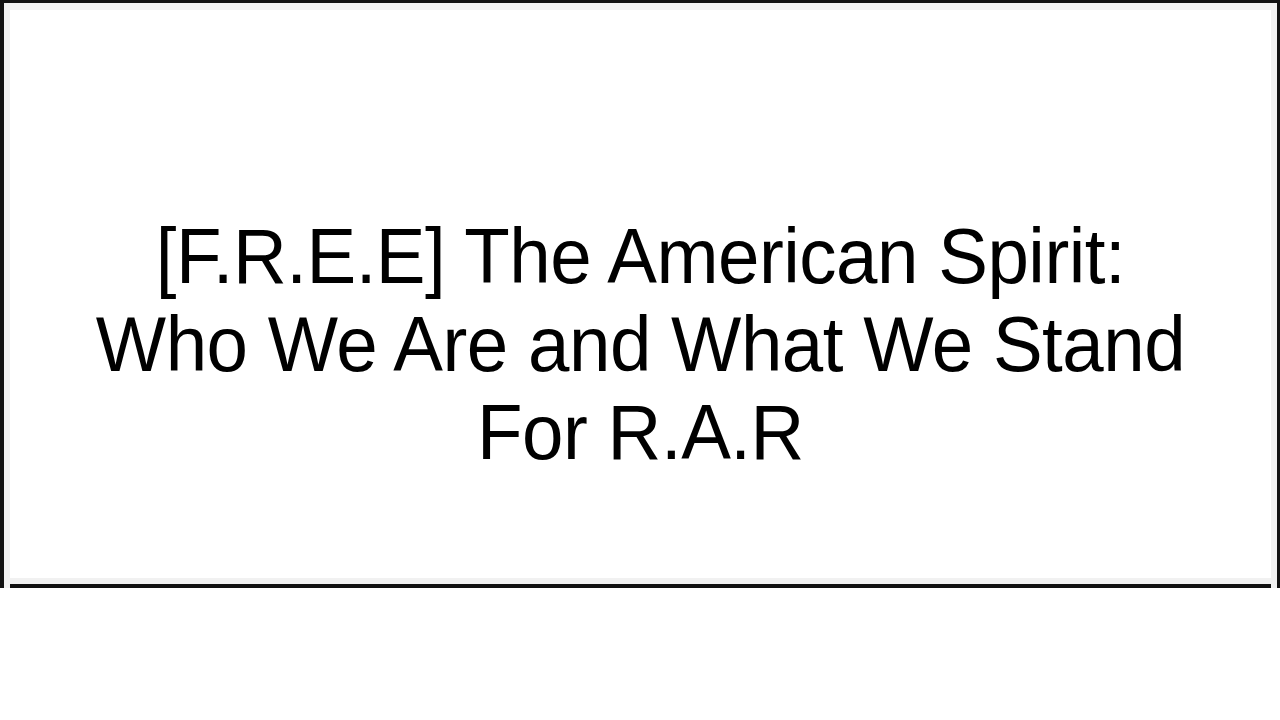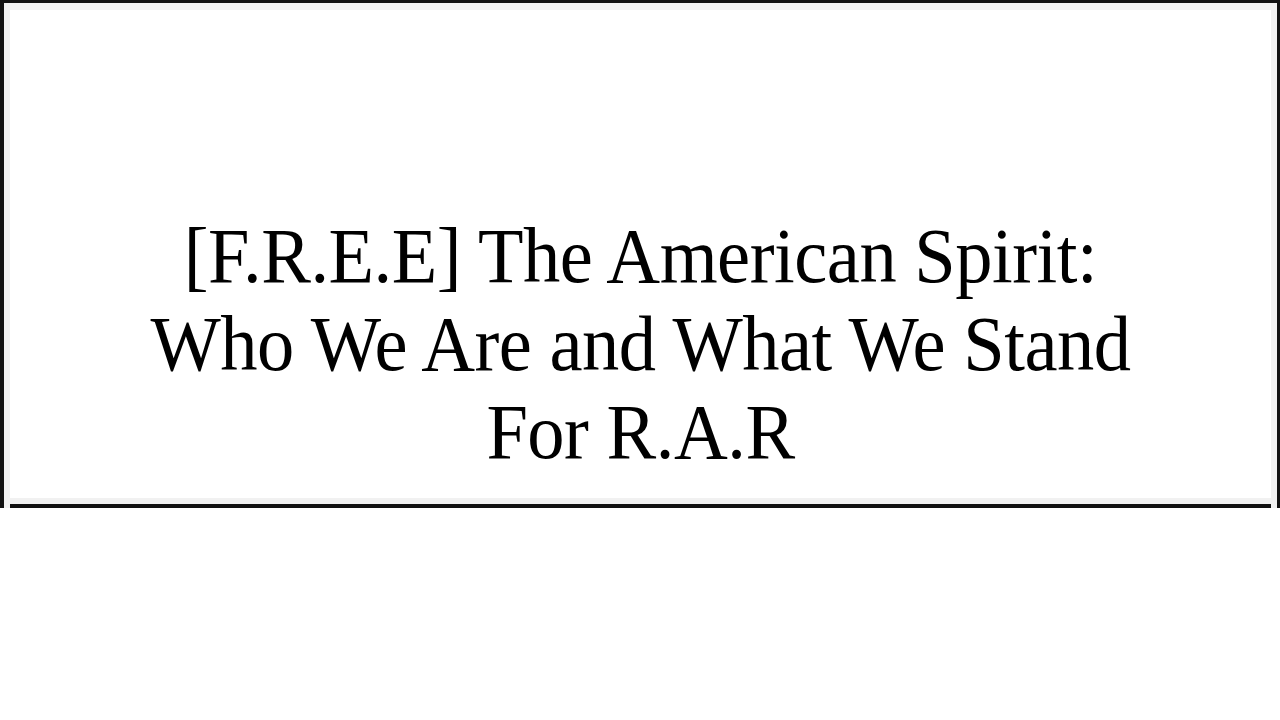--- a/index.html
+++ b/index.html
@@ -5,24 +5,24 @@
 <style>
   html, body {
     margin: 0;
     padding: 0;
     background: #ffffff;
   }
 
   #screenshot-root {
     position: relative;
     width: 1280px;
-    height: 508px;
+    height: 588px;
     overflow: hidden;
     background: #ffffff;
-    font-family: Liberation Serif, serif;
+    font-family: Liberation Sans, sans-serif;
     -webkit-font-smoothing: antialiased;
   }
 
   
   .frame-edge {
     position: absolute;
     background: #111111;
     pointer-events: none;
   }
   .frame-edge.top    { left: 0;  top: 0;    width: 1280px; height: 3px; }

